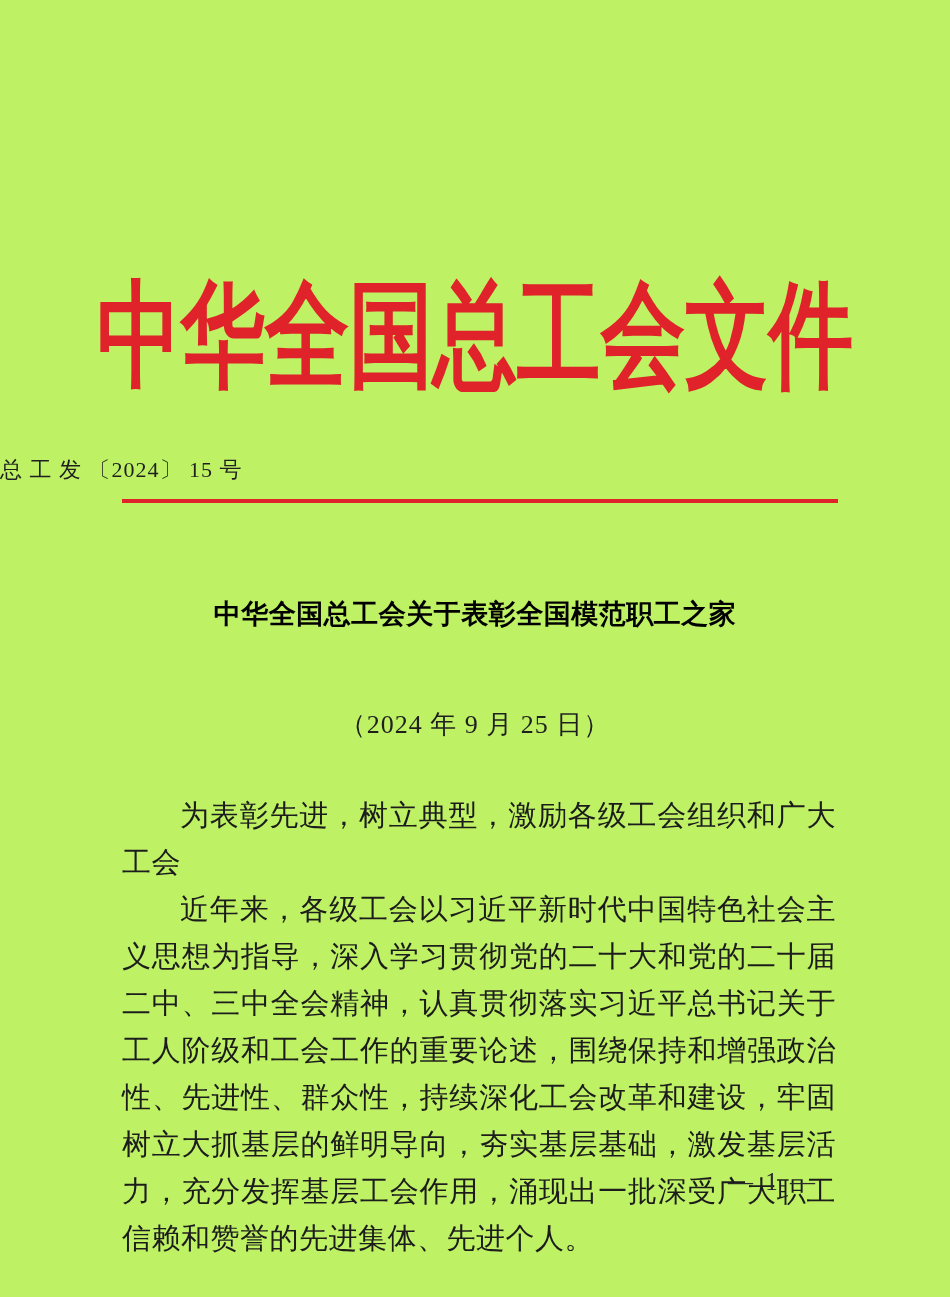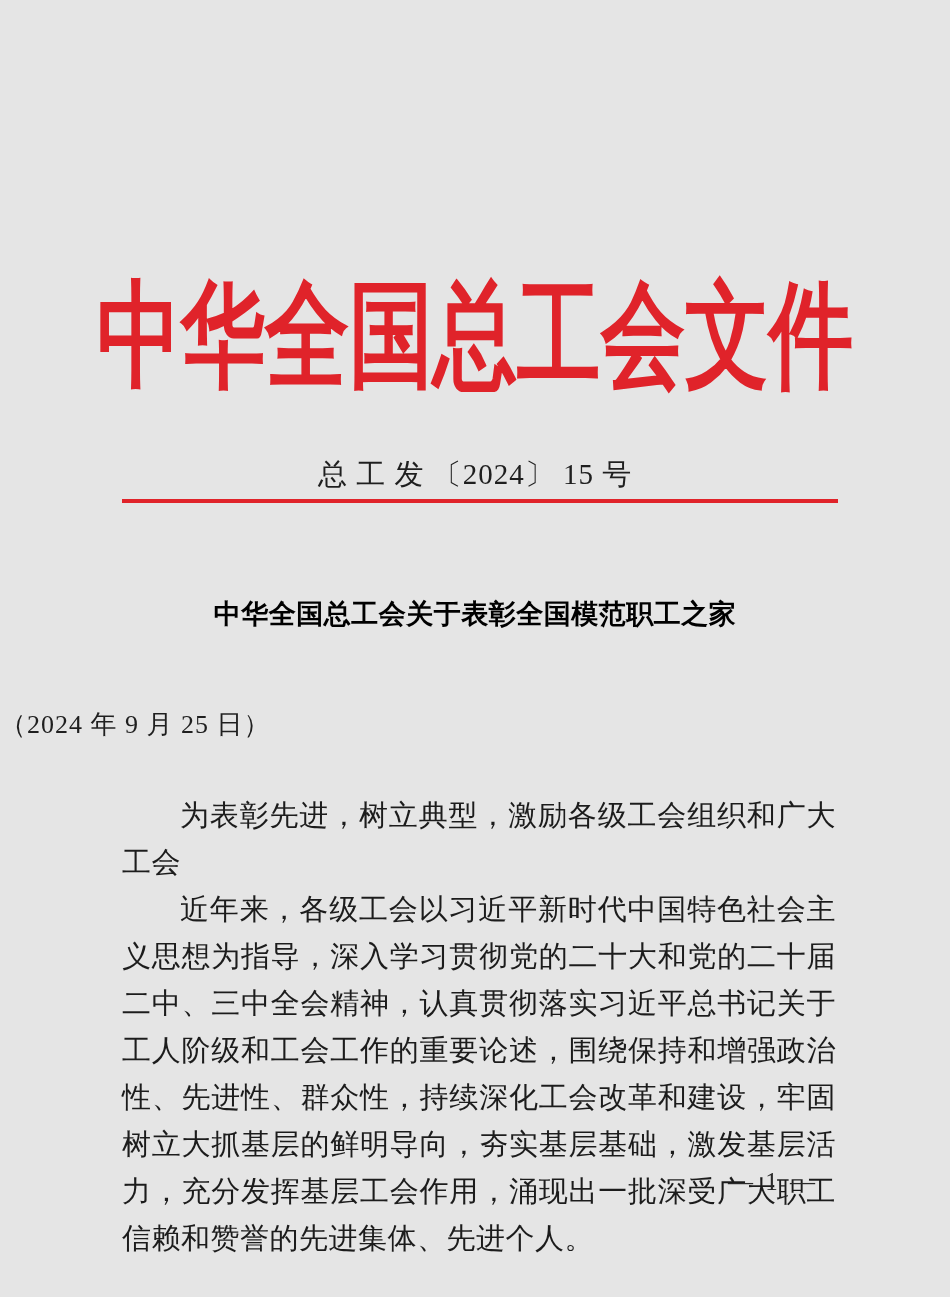--- a/index.html
+++ b/index.html
@@ -7,57 +7,57 @@
     --ink:#000000;
     --body-ink:#1c1c1c;
   }
   *{margin:0;padding:0;box-sizing:border-box;}
   html,body{background:#ffffff;}
   body{
     width:950px;height:1297px;position:relative;overflow:hidden;
     font-family:"Liberation Serif","DejaVu Serif",serif;
     color:var(--ink);
   }
-  .page{position:absolute;inset:0;background:#e5e5e5;}
+  .page{position:absolute;inset:0;background:#bef264;}
 
   
   .letterhead{
     position:absolute;top:258px;left:0;right:0;
     text-align:center;
     font-size:84px;font-weight:bold;color:var(--red);
     letter-spacing:0px;white-space:nowrap;
     transform:scaleY(1.38);transform-origin:top center;
   }
 
   
   .doc-number{
     position:absolute;top:455px;left:0;right:0;
-    text-align:center;
-    font-size:29px;color:#1f1f1f;
+    text-align:left;
+    font-size:22px;color:#1f1f1f;
     letter-spacing:1px;white-space:nowrap;
   }
 
   
   .red-rule{
     position:absolute;top:499px;left:122px;width:716px;height:4px;
     background:var(--red);border:none;
   }
 
   
   .doc-title{
     position:absolute;top:589px;left:0;right:0;
     text-align:center;
     font-size:27px;font-weight:bold;color:var(--ink);
     line-height:50px;letter-spacing:0.5px;white-space:nowrap;
   }
 
   
   .doc-date{
     position:absolute;top:707px;left:0;right:0;
-    text-align:left;
+    text-align:center;
     font-size:26px;color:#1f1f1f;letter-spacing:1px;
   }
 
   
   .body-text{
     position:absolute;top:792px;left:122px;width:714px;
     font-size:29px;line-height:47px;color:var(--body-ink);
     text-align:justify;letter-spacing:0.5px;
   }
   .body-text p{text-indent:2em;margin:0;}

